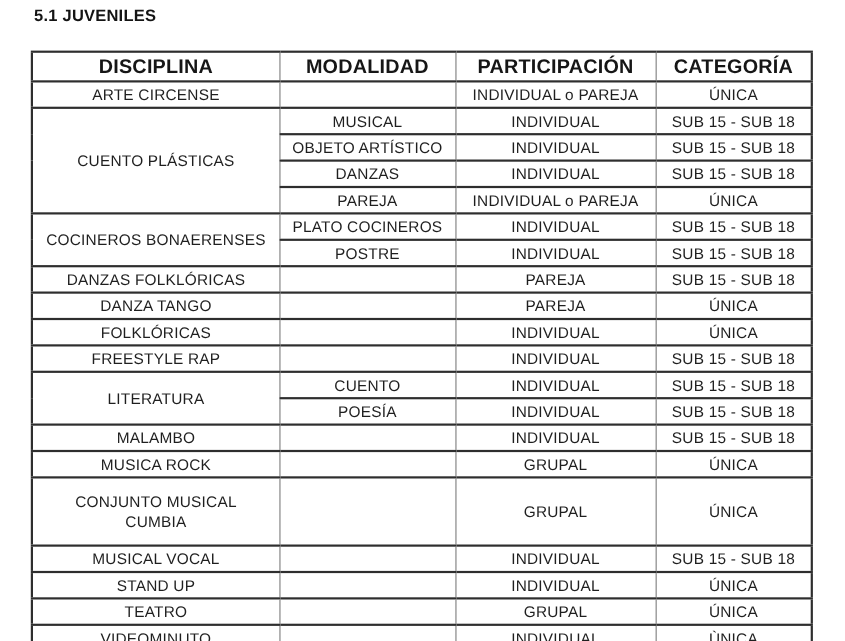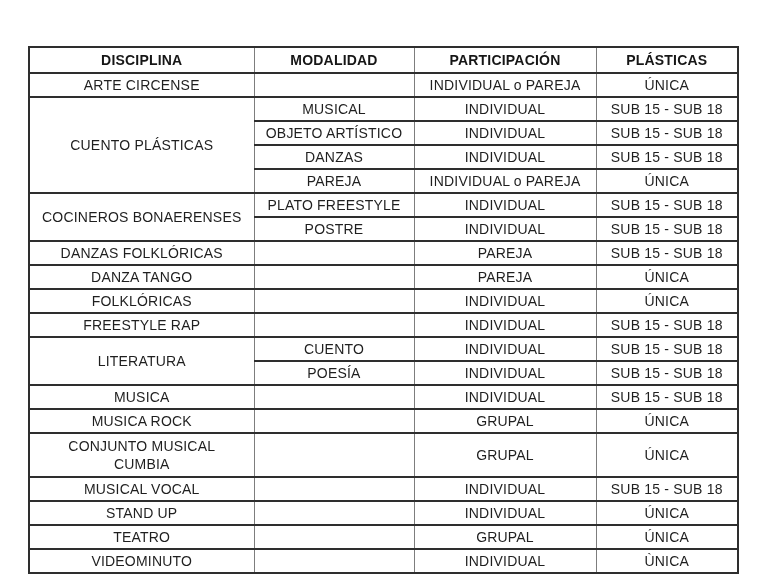--- a/index.html
+++ b/index.html
@@ -45,50 +45,51 @@
     vertical-align: middle;
     padding: 1px 4px;
     font-size: 14px;
     letter-spacing: 0.2px;
     line-height: 1.3;
     color: #1f1f1f;
     overflow: hidden;
   }
   table.disciplines th {
     font-weight: 700;
-    font-size: 14px;
+    font-size: 18px;
     color: #161616;
   }
   tr.row { height: 24px; }
   tr.row-header { height: 26px; }
-  tr.row-tall { height: 44px; }
+  tr.row-tall { height: 62px; }
   .wrap-narrow {
     display: inline-block;
     max-width: 160px;
   }
 </style>
 </head>
 <body>
 
 <div class="doc">
 
+  <div class="doc-title">5.1 JUVENILES</div>
 
   <table class="disciplines">
     <colgroup>
       <col style="width:225px">
       <col style="width:160px">
       <col style="width:182px">
       <col style="width:142px">
     </colgroup>
     <thead>
       <tr class="row-header">
         <th>DISCIPLINA</th>
         <th>MODALIDAD</th>
         <th>PARTICIPACIÓN</th>
-        <th>PLÁSTICAS</th>
+        <th>CATEGORÍA</th>
       </tr>
     </thead>
     <tbody>
       <tr class="row">
         <td>ARTE CIRCENSE</td>
         <td></td>
         <td>INDIVIDUAL o PAREJA</td>
         <td>ÚNICA</td>
       </tr>
 
@@ -109,21 +110,21 @@
         <td>SUB 15 - SUB 18</td>
       </tr>
       <tr class="row">
         <td>PAREJA</td>
         <td>INDIVIDUAL o PAREJA</td>
         <td>ÚNICA</td>
       </tr>
 
       <tr class="row">
         <td rowspan="2">COCINEROS BONAERENSES</td>
-        <td>PLATO FREESTYLE</td>
+        <td>PLATO COCINEROS</td>
         <td>INDIVIDUAL</td>
         <td>SUB 15 - SUB 18</td>
       </tr>
       <tr class="row">
         <td>POSTRE</td>
         <td>INDIVIDUAL</td>
         <td>SUB 15 - SUB 18</td>
       </tr>
 
       <tr class="row">
@@ -157,21 +158,21 @@
         <td>INDIVIDUAL</td>
         <td>SUB 15 - SUB 18</td>
       </tr>
       <tr class="row">
         <td>POESÍA</td>
         <td>INDIVIDUAL</td>
         <td>SUB 15 - SUB 18</td>
       </tr>
 
       <tr class="row">
-        <td>MUSICA</td>
+        <td>MALAMBO</td>
         <td></td>
         <td>INDIVIDUAL</td>
         <td>SUB 15 - SUB 18</td>
       </tr>
       <tr class="row">
         <td>MUSICA ROCK</td>
         <td></td>
         <td>GRUPAL</td>
         <td>ÚNICA</td>
       </tr>

